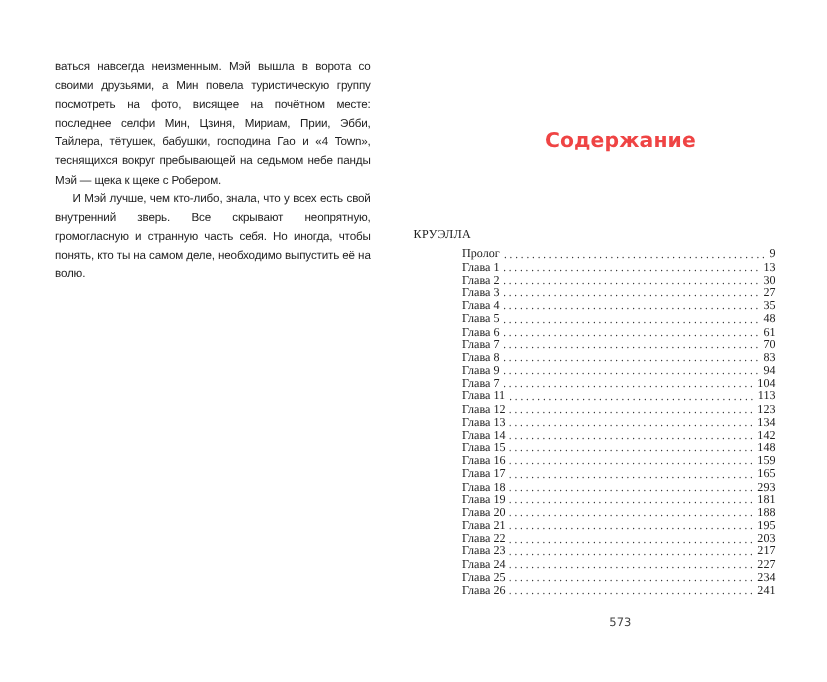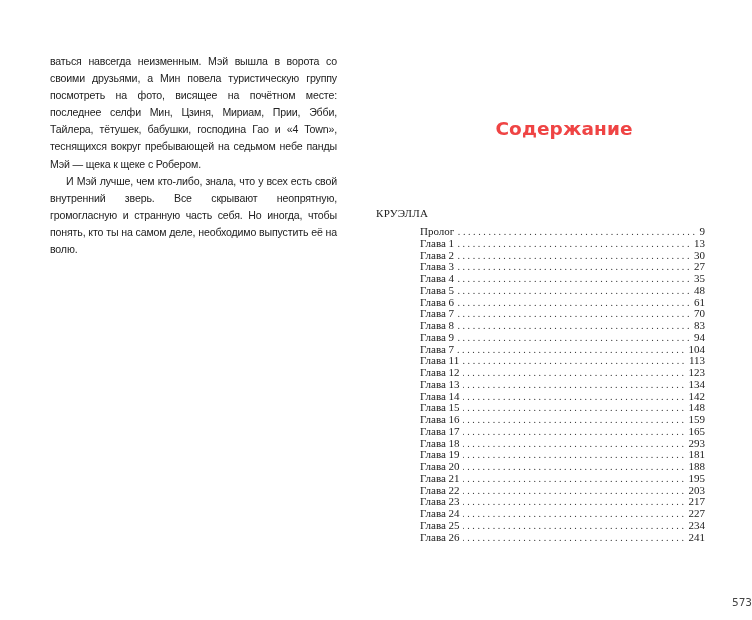--- a/index.html
+++ b/index.html
@@ -113,25 +113,24 @@
       flex: 0 0 auto;
       padding-left: 2px;
       text-align: right;
       font-family: "Liberation Serif", "DejaVu Serif", serif;
     }
     .page-number {
       position: absolute;
       left: 0;
       width: 376px;
       top: 560px;
-      text-align: right;
+      text-align: center;
       font-family: "DejaVu Sans", "Liberation Sans", sans-serif;
       font-size: 10.5px;
       color: #444;
-      margin-top: 36px;
     }
   </style>
 </head>
 <body>
 
 <div class="spread">
 
   <div class="left-page">
     <div class="body-text">
       <p>ваться навсегда неизменным. Мэй вышла в ворота со своими друзьями, а Мин повела туристическую группу посмотреть на фото, висящее на почётном месте: последнее селфи Мин, Цзиня, Мириам, Прии, Эбби, Тайлера, тётушек, бабушки, господина Гао и «4 Town», теснящихся вокруг пребывающей на седьмом небе панды Мэй — щека к щеке с Робером.</p>

